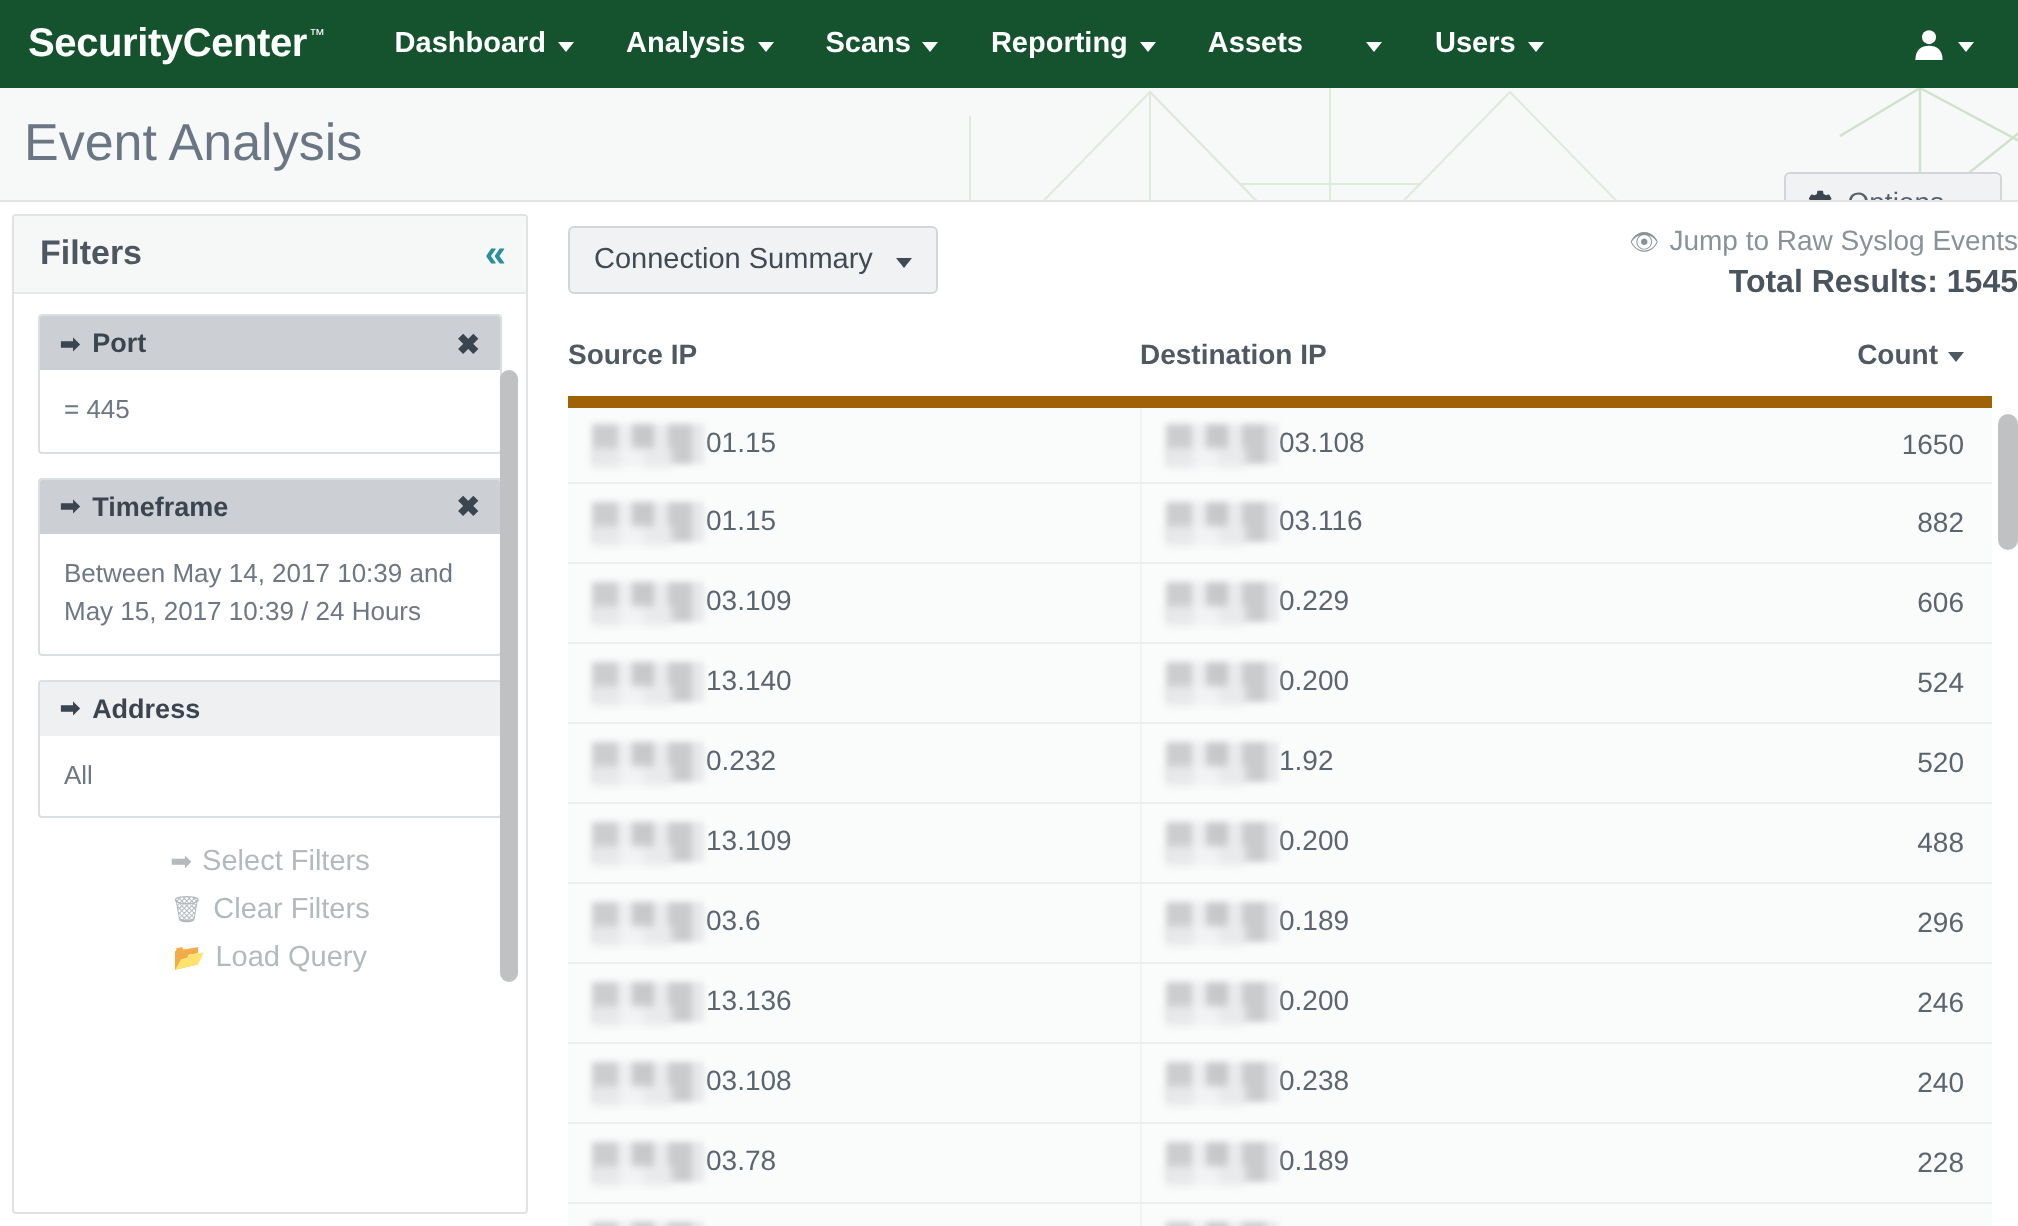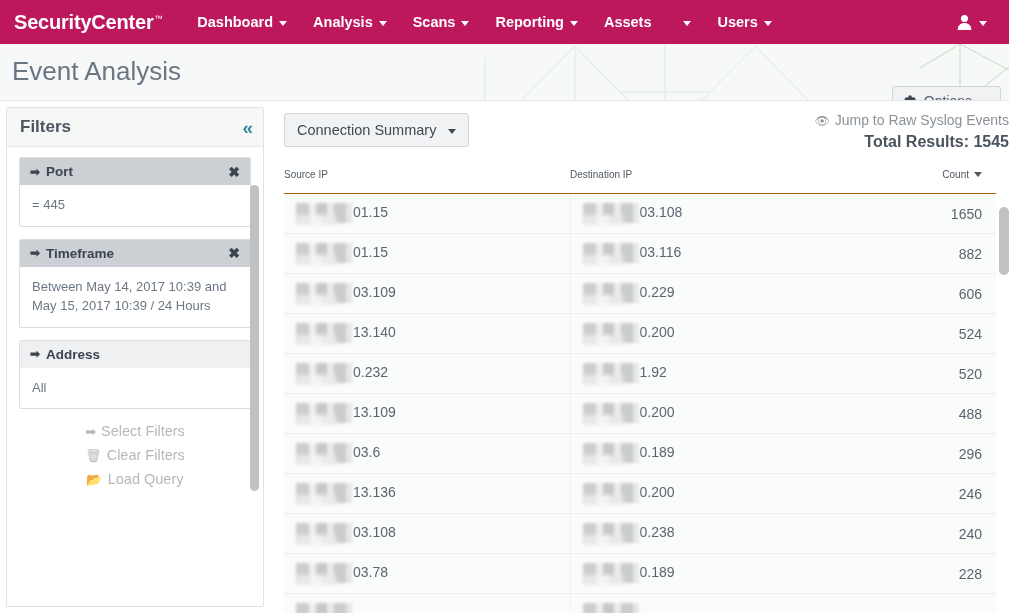--- a/index.html
+++ b/index.html
@@ -13,21 +13,21 @@
     font-family: "Liberation Sans", sans-serif;
     -webkit-font-smoothing: antialiased;
   }
 
   
   .navbar {
     position: absolute;
     top: 0; left: 0;
     width: 1009px;
     height: 44px;
-    background: #be185d;
+    background: #14532d;
     display: flex;
     align-items: center;
     padding: 0 14px;
     z-index: 50;
   }
   .brand {
     color: #ffffff;
     font-size: 20px;
     font-weight: bold;
     letter-spacing: -0.2px;
@@ -276,26 +276,26 @@
     width: 725px;
     height: 450px;
     overflow: hidden;
   }
   table.data {
     width: 712px;
     border-collapse: collapse;
     table-layout: fixed;
   }
   table.data th {
-    font-size: 10px;
-    font-weight: normal;
+    font-size: 14px;
+    font-weight: bold;
     color: #4e5963;
     text-align: left;
     padding: 6px 0 13px 0;
-    border-bottom: 1px solid #a16207;
+    border-bottom: 6px solid #a16207;
     background: #fff;
   }
   table.data th.col-src { width: 286px; }
   table.data th.col-dst { width: 300px; }
   table.data th.col-cnt { width: 126px; text-align: right; padding-right: 14px; }
   .th-caret {
     display: inline-block;
     width: 0; height: 0;
     border-left: 4px solid transparent;
     border-right: 4px solid transparent;

